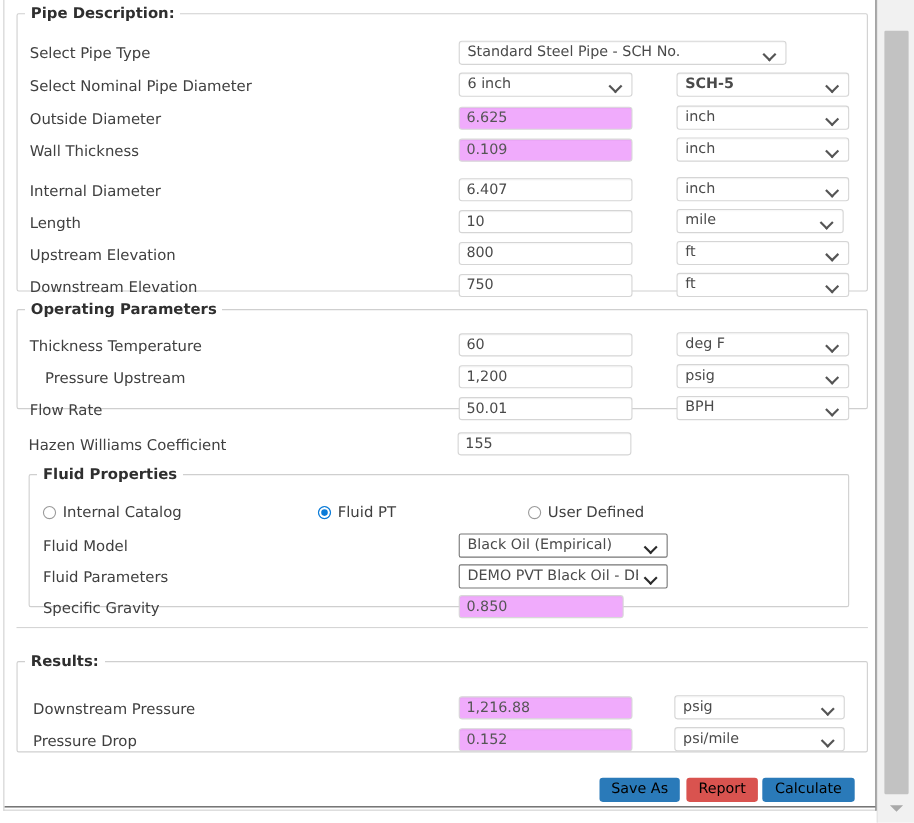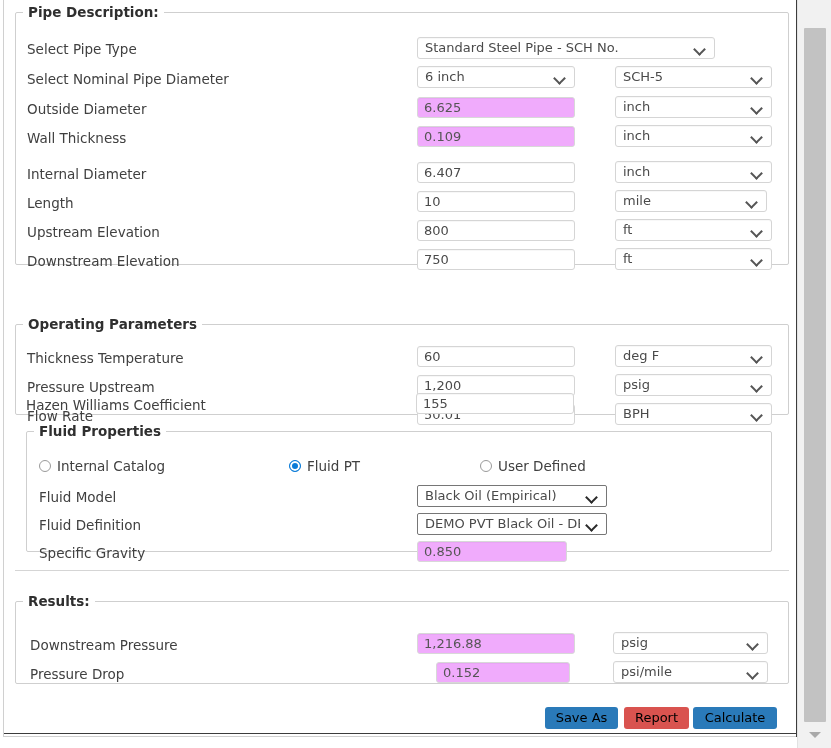--- a/index.html
+++ b/index.html
@@ -242,21 +242,21 @@
             <span class="dd-ar"></span>
           </div>
         </div>
 
         <div class="row" style="top:46px;">
           <div class="lbl" style="left:11px; top:3px;">Select Nominal Pipe Diameter</div>
           <div class="dd" style="left:401px; width:158px; top:0px;">
             <span class="dd-txt">6 inch</span>
             <span class="dd-ar"></span>
           </div>
-          <div class="dd" style="left:599px; width:157px; top:0px;">
+          <div class="dd" style="left:599px; width:157px; top:0px;font-weight:bold;">
             <span class="dd-txt">SCH-5</span>
             <span class="dd-ar"></span>
           </div>
         </div>
 
         <div class="row" style="top:76px;">
           <div class="lbl" style="left:11px; top:3px;">Outside Diameter</div>
           <input class="txt ro" readonly="" style="left: 401px; width: 158px; top: 1px;" value="6.625">
           <div class="dd" style="left:599px; width:157px; top:0px;">
             <span class="dd-txt">inch</span>
@@ -303,34 +303,34 @@
         <div class="row" style="top:228px;">
           <div class="lbl" style="left:11px; top:3px;">Downstream Elevation</div>
           <input class="txt" style="left: 401px; width: 158px; top: 1px;" value="750">
           <div class="dd" style="left:599px; width:157px; top:0px;">
             <span class="dd-txt">ft</span>
             <span class="dd-ar"></span>
           </div>
         </div>
       </fieldset>
 
-      <fieldset class="box" style="left:11px; top:277px; width:774px; height:99px;margin-top:43px;">
+      <fieldset class="box" style="left:11px; top:277px; width:774px; height:99px;">
         <legend>Operating Parameters</legend>
 
         <div class="row" style="top:13px;">
           <div class="lbl" style="left:11px; top:3px;">Thickness Temperature</div>
           <input class="txt" style="left: 401px; width: 158px; top: 1px;" value="60">
           <div class="dd" style="left:599px; width:157px; top:0px;">
             <span class="dd-txt">deg F</span>
             <span class="dd-ar"></span>
           </div>
         </div>
 
         <div class="row" style="top:42px;">
-          <div class="lbl" style="left:11px; top:3px;">Pressure Upstream</div>
+          <div class="lbl" style="left:25px; top:3px;">Pressure Upstream</div>
           <input class="txt" style="left: 401px; width: 158px; top: 1px;" value="1,200">
           <div class="dd" style="left:599px; width:157px; top:0px;">
             <span class="dd-txt">psig</span>
             <span class="dd-ar"></span>
           </div>
         </div>
 
         <div class="row" style="top:71px;">
           <div class="lbl" style="left:11px; top:3px;">Flow Rate</div>
           <input class="txt" style="left: 401px; width: 158px; top: 1px;" value="50.01">
@@ -364,21 +364,21 @@
 
         <div class="row" style="top:45px;">
           <div class="lbl" style="left:12px; top:3px;">Fluid Model</div>
           <div class="dd native" style="left:390px; width:190px; top:1px;">
             <span class="dd-txt">Black Oil (Empirical)</span>
             <span class="dd-ar"></span>
           </div>
         </div>
 
         <div class="row" style="top:73px;">
-          <div class="lbl" style="left:12px; top:3px;">Fluid Definition</div>
+          <div class="lbl" style="left:12px; top:3px;">Fluid Parameters</div>
           <div class="dd native" style="left:390px; width:190px; top:1px;">
             <span class="dd-txt">DEMO PVT Black Oil - DEM</span>
             <span class="dd-ar"></span>
           </div>
         </div>
 
         <div class="row" style="top:101px;">
           <div class="lbl" style="left:12px; top:3px;">Specific Gravity</div>
           <input class="txt ro" readonly="" style="left: 390px; width: 150px; top: 1px;" value="0.850">
         </div>
@@ -393,21 +393,21 @@
           <div class="lbl" style="left:14px; top:3px;">Downstream Pressure</div>
           <input class="txt ro" readonly="" style="left: 401px; width: 158px; top: 1px;" value="1,216.88">
           <div class="dd" style="left:597px; width:155px; top:0px;">
             <span class="dd-txt">psig</span>
             <span class="dd-ar"></span>
           </div>
         </div>
 
         <div class="row" style="top:52px;">
           <div class="lbl" style="left:14px; top:3px;">Pressure Drop</div>
-          <input class="txt ro" readonly="" style="left: 420px; width: 134px; top: 1px;" value="0.152">
+          <input class="txt ro" readonly="" style="left: 401px; width: 158px; top: 1px;" value="0.152">
           <div class="dd" style="left:597px; width:155px; top:0px;">
             <span class="dd-txt">psi/mile</span>
             <span class="dd-ar"></span>
           </div>
         </div>
       </fieldset>
 
       <button class="btn" style="left:541px; top:711px; width:73px; background:#2a7ab9;">Save As</button>
       <button class="btn" style="left:620px; top:711px; width:65px; background:#d9534f;">Report</button>
       <button class="btn" style="left:689px; top:711px; width:84px; background:#2a7ab9;">Calculate</button>

